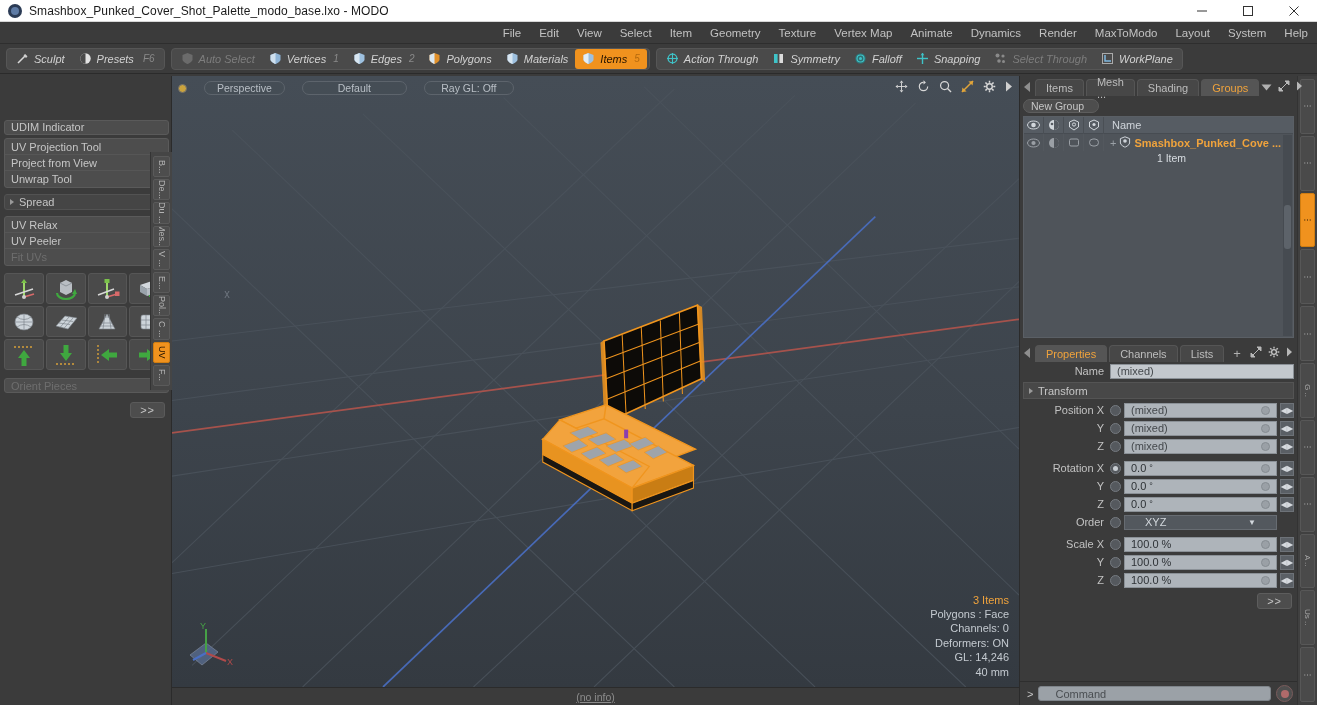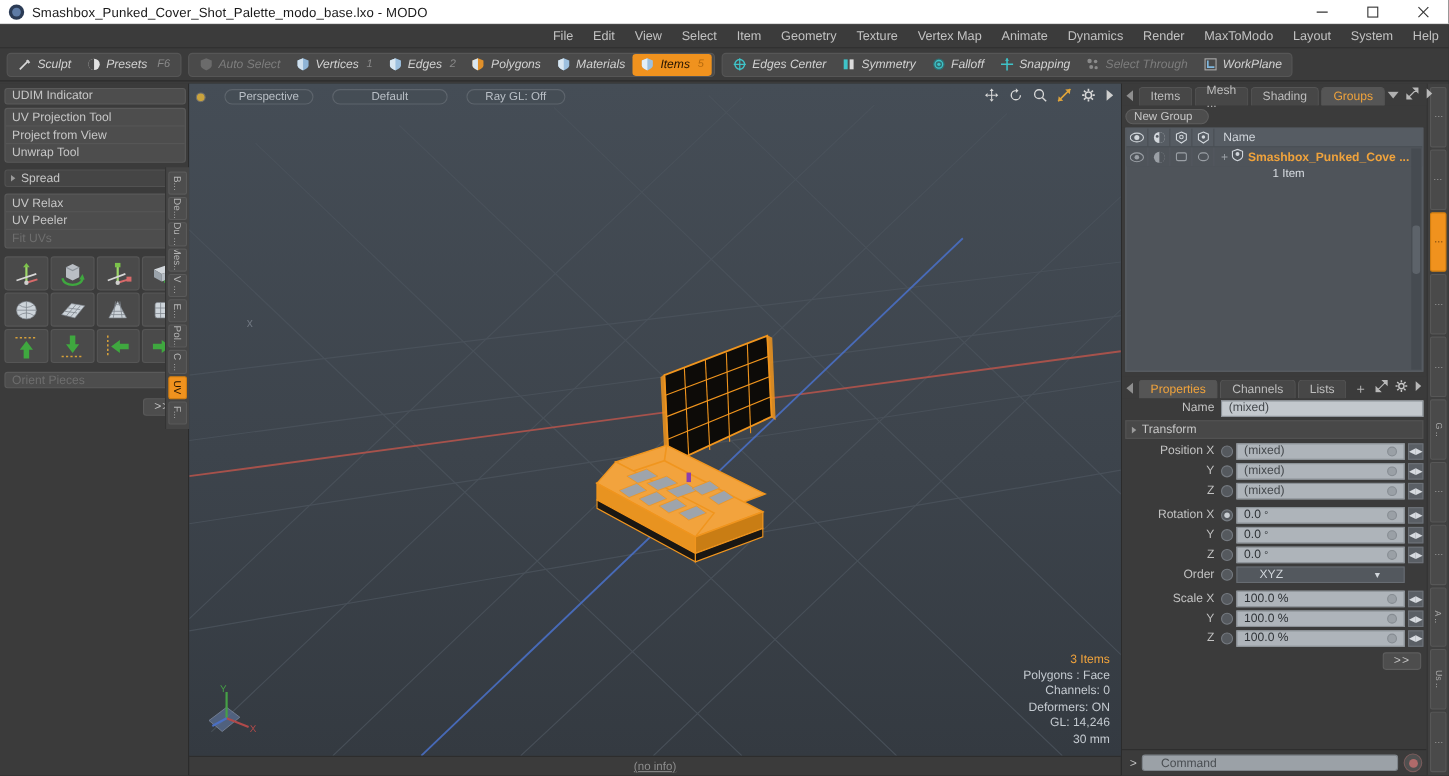--- a/index.html
+++ b/index.html
@@ -77,21 +77,21 @@
   
   .leftpanel {
     width: 172px; background: #3b3b3b; display: flex; flex-direction: column;
     border-right: 1px solid #2b2b2b;
   }
   .lp-body { flex: 1; padding: 4px 2px 0 4px; display: flex; }
   .lp-col { flex: 1; display: flex; flex-direction: column; gap: 3px; }
   .lp-btn {
     height: 15px; background: #4d4d4d; border: 1px solid #5a5a5a; border-radius: 3px;
     color: #c6c6c6; font-size: 11px; padding-left: 6px; line-height: 13px;
-    display: flex; align-items: center;
+    display: flex; align-items: center; margin-top: 40px;
   }
   .lp-group { display: flex; flex-direction: column; gap: 0px;
     background: #4d4d4d; border: 1px solid #5a5a5a; border-radius: 3px; overflow: hidden; }
   .lp-group .lp-row {
     height: 16px; color: #c6c6c6; font-size: 11px; padding-left: 6px;
     display: flex; align-items: center; border-bottom: 1px solid #565656;
   }
   .lp-group .lp-row:last-child { border-bottom: none; }
   .lp-group .lp-row.dim { color: #6e6e6e; }
   .lp-header {
@@ -424,21 +424,21 @@
 
   <div class="tb-group">
     <div class="tb-btn">
       <span class="ico">
         <svg width="13" height="13" viewBox="0 0 13 13">
             <circle cx="6.5" cy="6.5" r="4.4" fill="none" stroke="#3fc3c8" stroke-width="1.3"></circle>
             <line x1="6.5" y1="1" x2="6.5" y2="12" stroke="#3fc3c8" stroke-width="1.1"></line>
             <line x1="1" y1="6.5" x2="12" y2="6.5" stroke="#3fc3c8" stroke-width="1.1"></line>
           </svg>
       </span>
-      <span>Edges Center</span>
+      <span>Action Through</span>
     </div>
     <div class="tb-btn">
       <span class="ico">
         <svg width="13" height="13" viewBox="0 0 13 13">
             <rect x="2" y="2" width="3.6" height="9" fill="#3fc3c8"></rect>
             <rect x="7.4" y="2" width="3.6" height="9" fill="#dcdcdc"></rect>
           </svg>
       </span>
       <span>Symmetry</span>
     </div>
@@ -755,21 +755,21 @@
             </svg>
         </span>
       </div>
 
       <div class="vp-stats">
         <div class="hl">3 Items</div>
         <div>Polygons : Face</div>
         <div>Channels: 0</div>
         <div>Deformers: ON</div>
         <div>GL: 14,246</div>
-        <div>30 mm</div>
+        <div>40 mm</div>
       </div>
 
       <div class="vp-axis">
         <svg width="56" height="56" viewBox="0 0 56 56">
           <polygon points="6,36 22,24 34,33 18,46" fill="#5a6e93" opacity=".75" stroke="#8d99ae" stroke-width=".8"></polygon>
           <line x1="22" y1="34" x2="22" y2="10" stroke="#46a046" stroke-width="2"></line>
           <text x="16" y="10" fill="#46a046" font-size="9" font-family="Liberation Sans, sans-serif">Y</text>
           <line x1="22" y1="34" x2="42" y2="42" stroke="#b04a4a" stroke-width="2"></line>
           <text x="43" y="46" fill="#b04a4a" font-size="9" font-family="Liberation Sans, sans-serif">X</text>
           <line x1="22" y1="34" x2="9" y2="41" stroke="#4a6fc4" stroke-width="2"></line>

